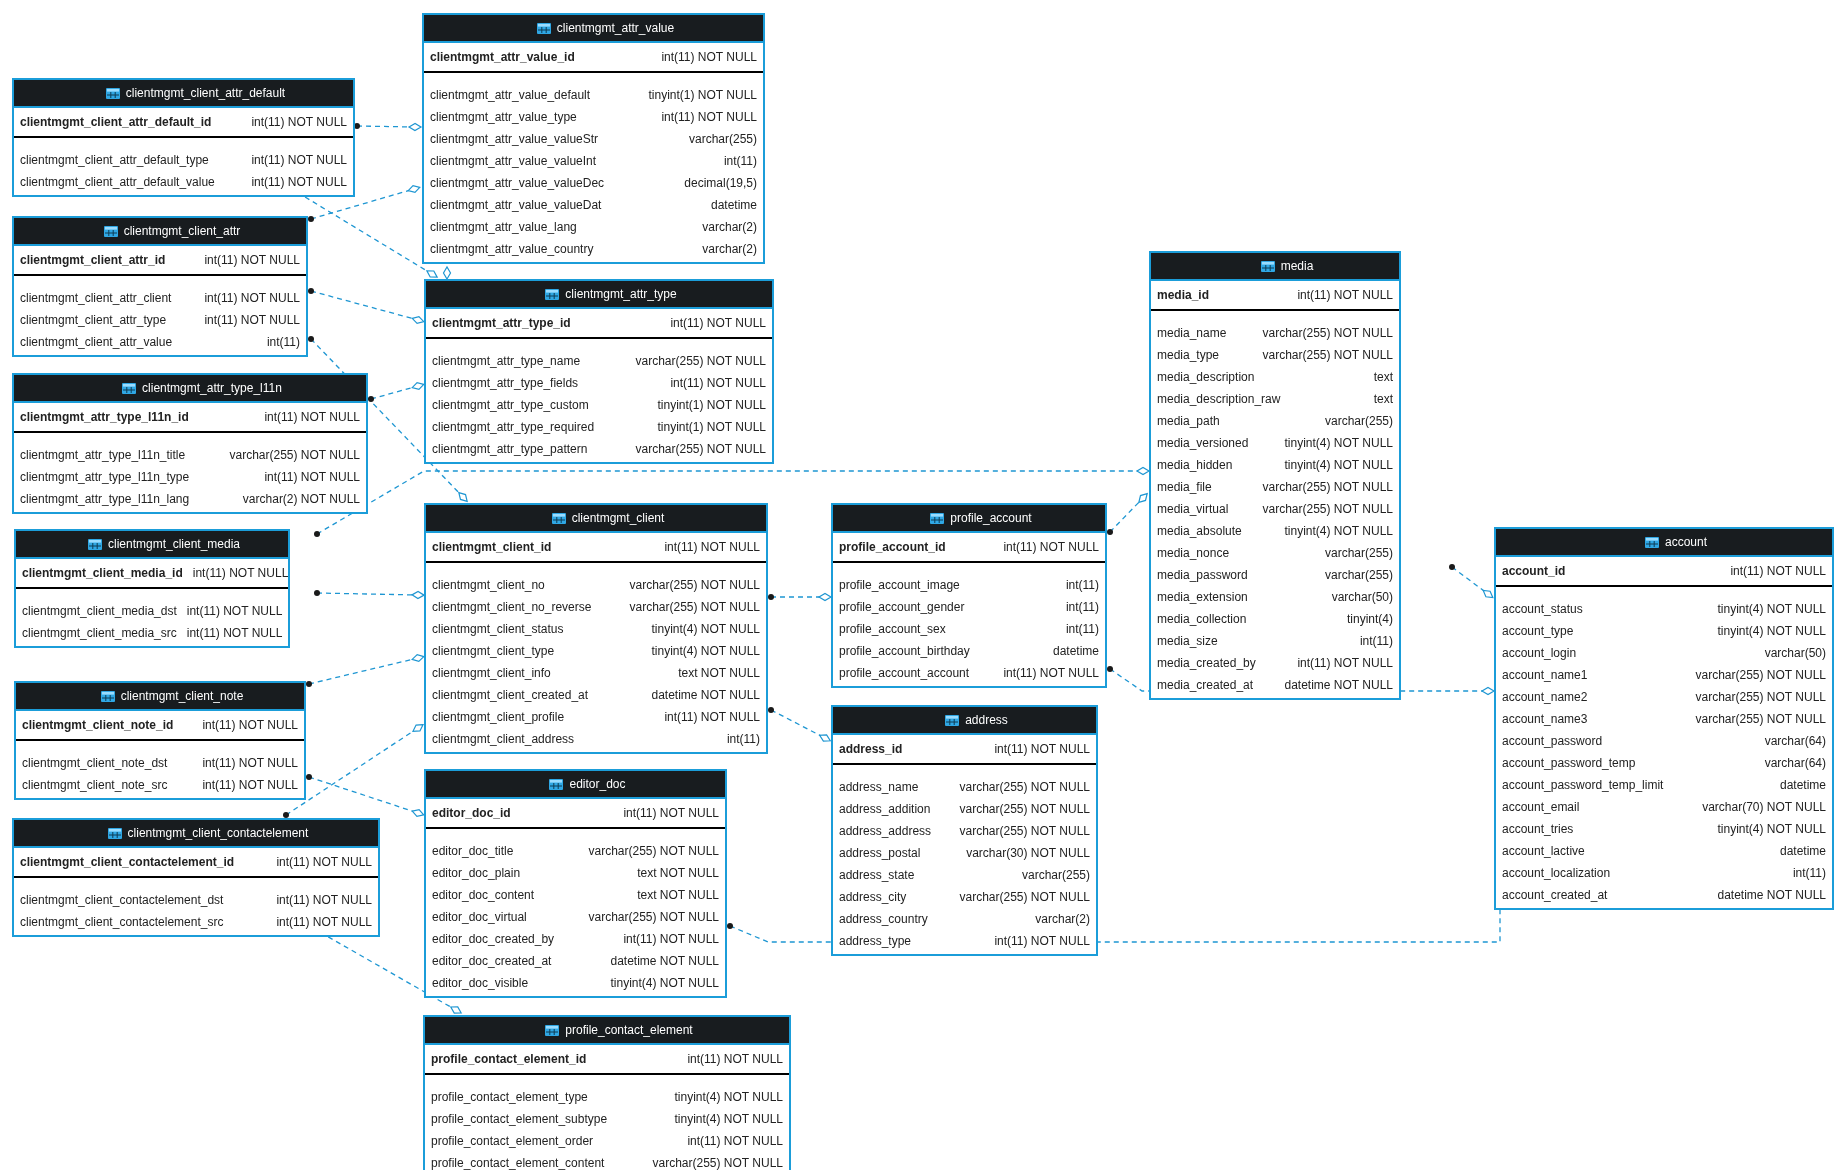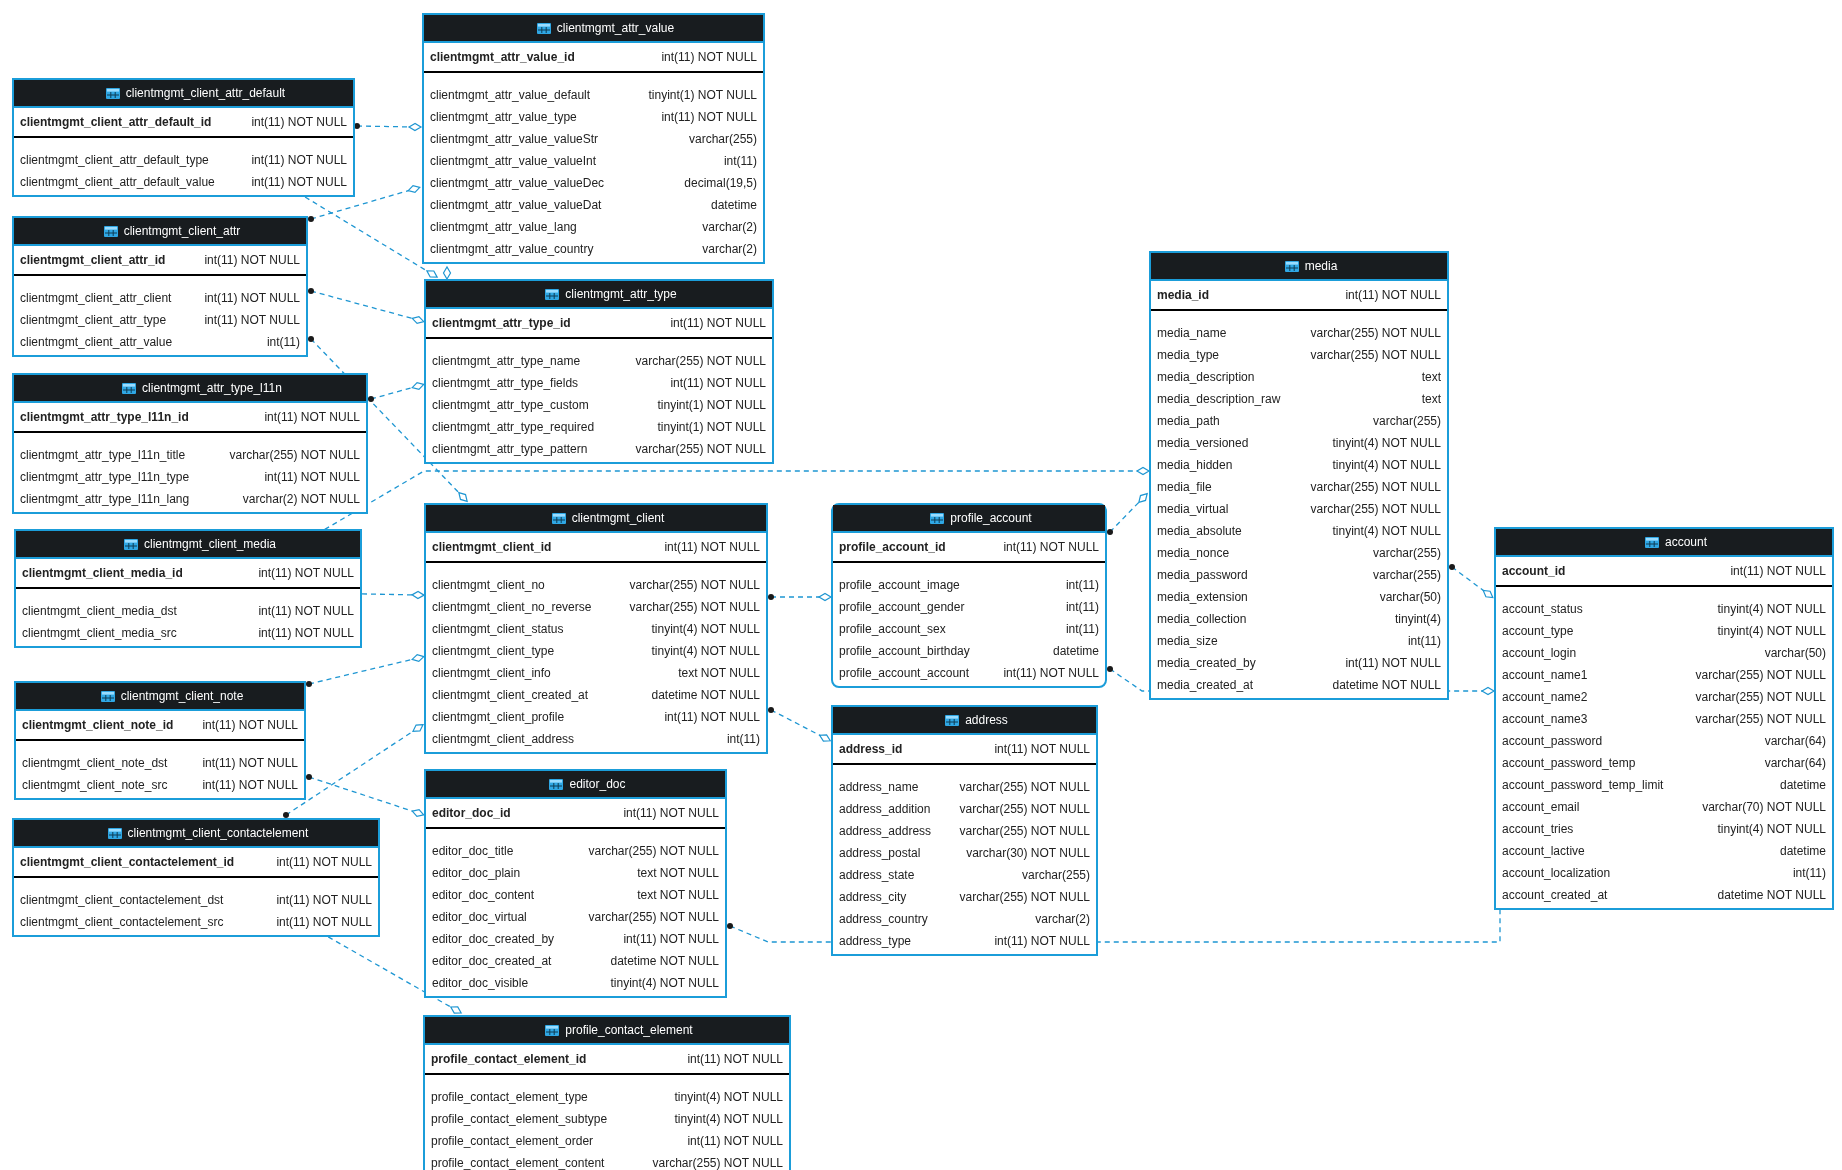--- a/index.html
+++ b/index.html
@@ -291,21 +291,21 @@
         <div class="er-row">
           <span class="fname">clientmgmt_attr_type_l11n_type</span>
           <span class="ftype">int(11) NOT NULL</span>
         </div>
         <div class="er-row">
           <span class="fname">clientmgmt_attr_type_l11n_lang</span>
           <span class="ftype">varchar(2) NOT NULL</span>
         </div>
       </div>
     </div>
-    <div class="er-table" style="left: 14px; top: 529px; width: 348px;">
+    <div class="er-table" style="left: 14px; top: 529px; width: 276px;">
       <div class="er-head">
         <span class="ticon">
           <svg width="14" height="11" viewBox="0 0 14 11">
             <rect x="0" y="0" width="14" height="11" rx="1" fill="#2fa7e4"></rect>
             <rect x="1" y="1" width="12" height="2.6" fill="#9adcff"></rect>
             <line x1="4.8" y1="4" x2="4.8" y2="10" stroke="#0e3c55" stroke-width="1"></line>
             <line x1="9.2" y1="4" x2="9.2" y2="10" stroke="#0e3c55" stroke-width="1"></line>
             <line x1="1" y1="7" x2="13" y2="7" stroke="#0e3c55" stroke-width="1"></line>
           </svg>
         </span>
@@ -551,21 +551,21 @@
         <div class="er-row">
           <span class="fname">profile_contact_element_order</span>
           <span class="ftype">int(11) NOT NULL</span>
         </div>
         <div class="er-row">
           <span class="fname">profile_contact_element_content</span>
           <span class="ftype">varchar(255) NOT NULL</span>
         </div>
       </div>
     </div>
-    <div class="er-table" style="left: 831px; top: 503px; width: 276px; border-radius: 8px;">
+    <div class="er-table" style="left: 831px; top: 503px; width: 276px;">
       <div class="er-head">
         <span class="ticon">
           <svg width="14" height="11" viewBox="0 0 14 11">
             <rect x="0" y="0" width="14" height="11" rx="1" fill="#2fa7e4"></rect>
             <rect x="1" y="1" width="12" height="2.6" fill="#9adcff"></rect>
             <line x1="4.8" y1="4" x2="4.8" y2="10" stroke="#0e3c55" stroke-width="1"></line>
             <line x1="9.2" y1="4" x2="9.2" y2="10" stroke="#0e3c55" stroke-width="1"></line>
             <line x1="1" y1="7" x2="13" y2="7" stroke="#0e3c55" stroke-width="1"></line>
           </svg>
         </span>
@@ -643,21 +643,21 @@
         <div class="er-row">
           <span class="fname">address_country</span>
           <span class="ftype">varchar(2)</span>
         </div>
         <div class="er-row">
           <span class="fname">address_type</span>
           <span class="ftype">int(11) NOT NULL</span>
         </div>
       </div>
     </div>
-    <div class="er-table" style="left: 1149px; top: 251px; width: 300px;">
+    <div class="er-table" style="left: 1149px; top: 251px; width: 252px;">
       <div class="er-head">
         <span class="ticon">
           <svg width="14" height="11" viewBox="0 0 14 11">
             <rect x="0" y="0" width="14" height="11" rx="1" fill="#2fa7e4"></rect>
             <rect x="1" y="1" width="12" height="2.6" fill="#9adcff"></rect>
             <line x1="4.8" y1="4" x2="4.8" y2="10" stroke="#0e3c55" stroke-width="1"></line>
             <line x1="9.2" y1="4" x2="9.2" y2="10" stroke="#0e3c55" stroke-width="1"></line>
             <line x1="1" y1="7" x2="13" y2="7" stroke="#0e3c55" stroke-width="1"></line>
           </svg>
         </span>

